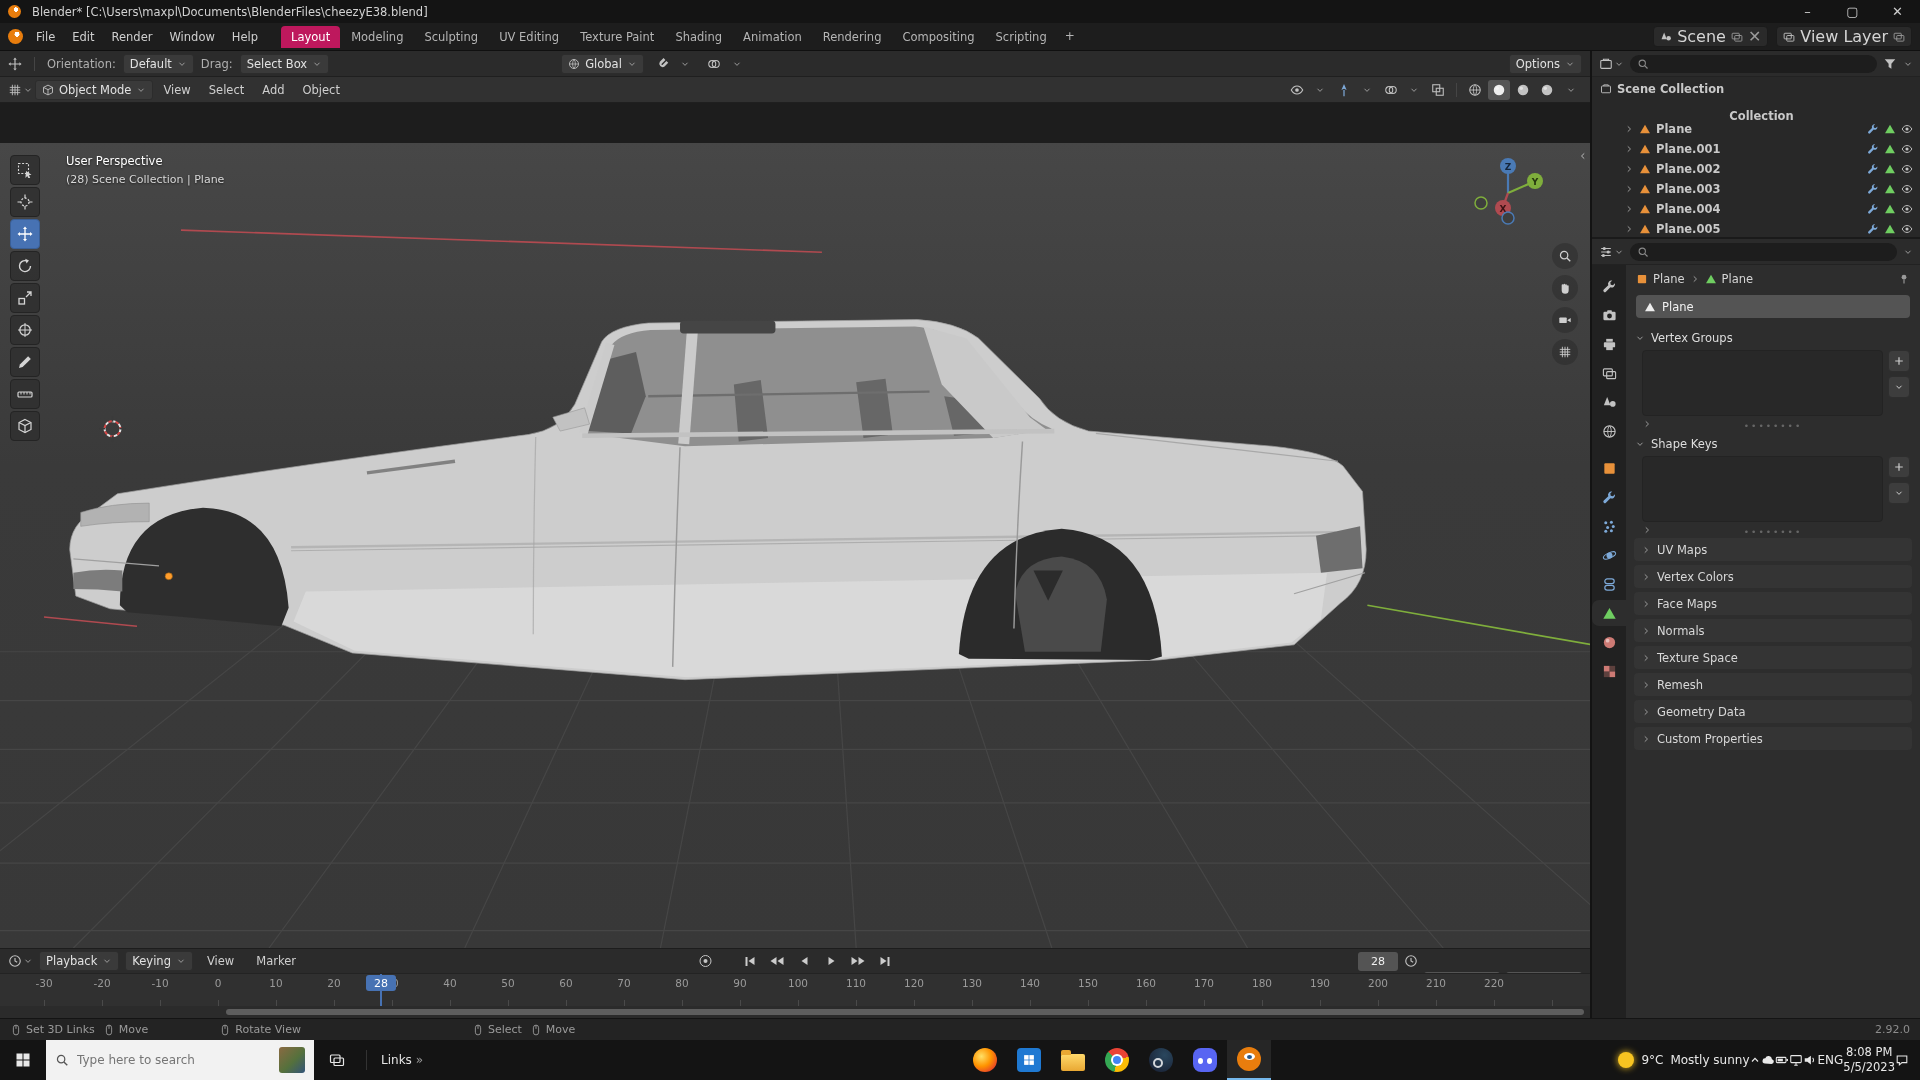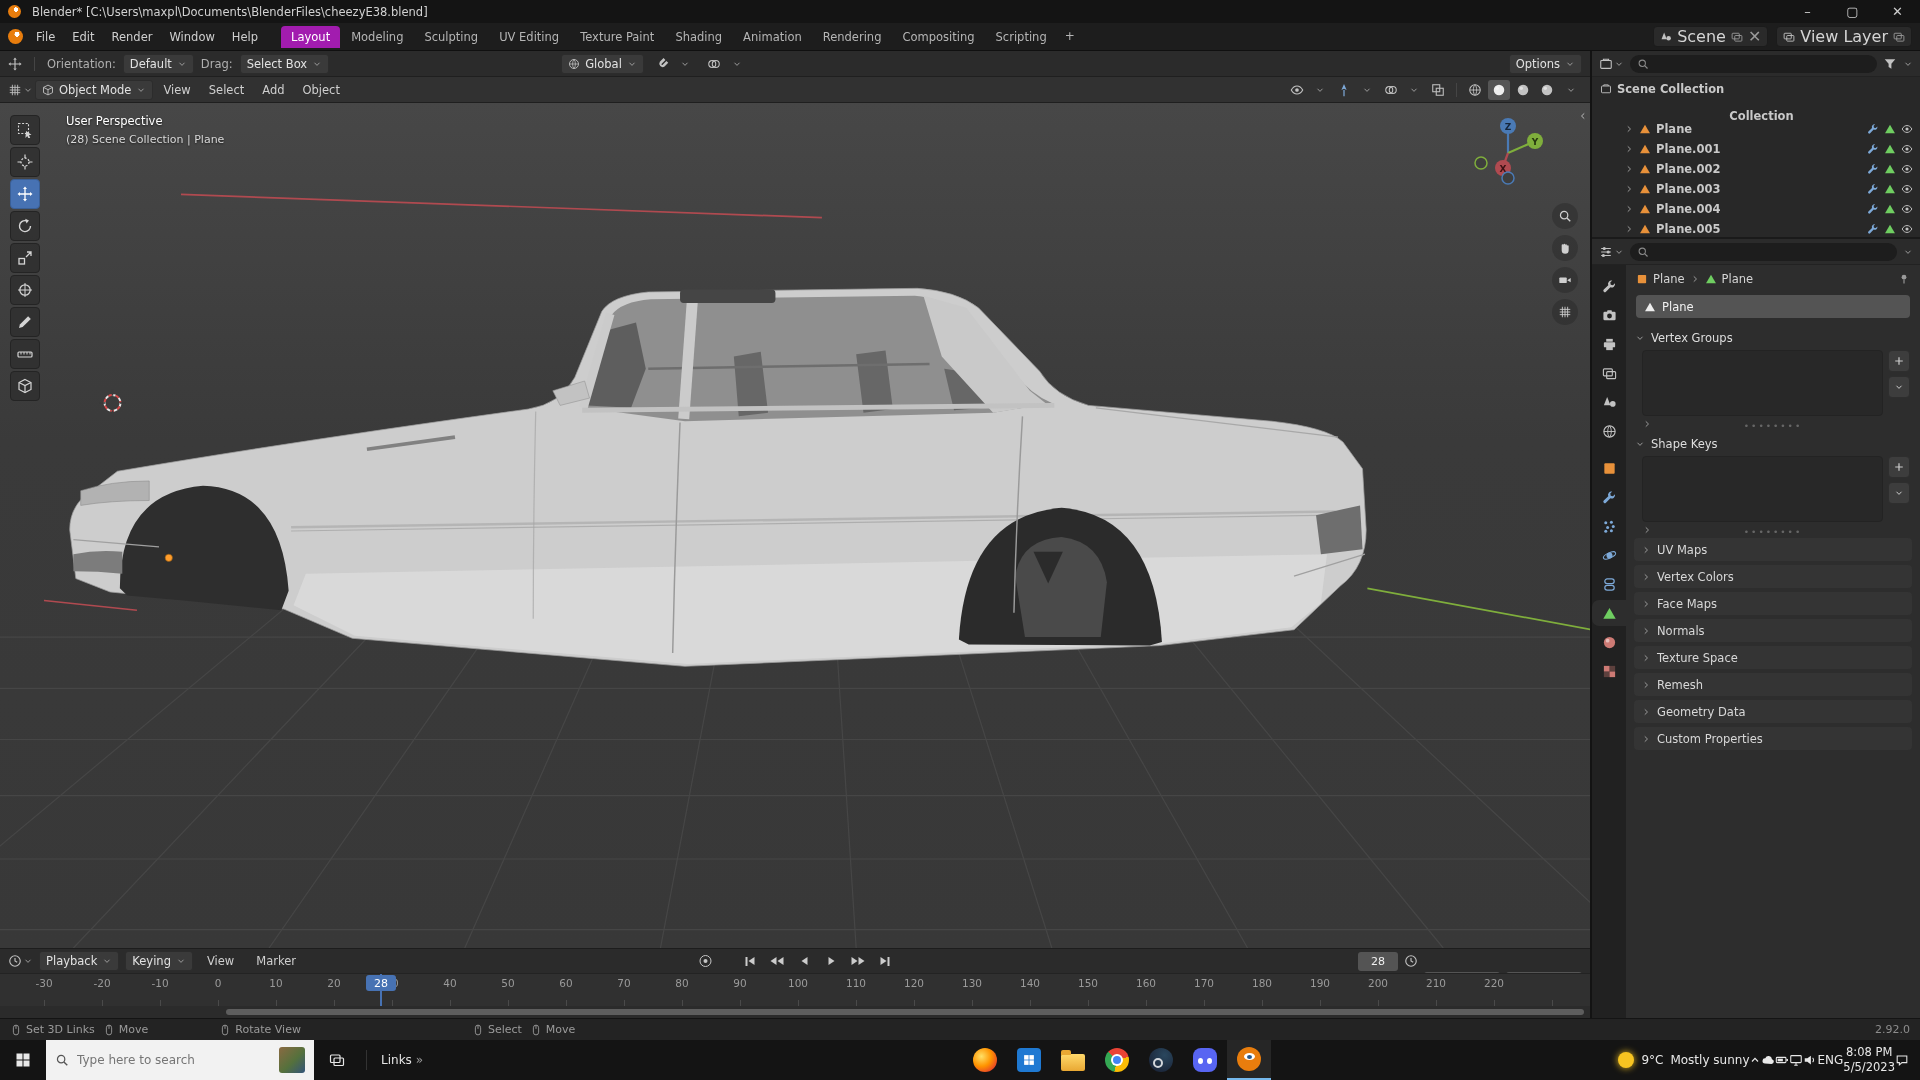--- a/index.html
+++ b/index.html
@@ -14,38 +14,38 @@
 .titlebar{height:23px;background:#141414;display:flex;align-items:center;padding-left:8px;gap:7px;font-size:11.5px;color:#d2d2d2;}
 .title-text{flex:0 1 auto;}
 .win-controls{margin-left:auto;display:flex;height:100%;}
 .win-btn{width:45px;display:flex;align-items:center;justify-content:center;color:#cfcfcf;font-size:13px;}
 
 .topbar{height:28px;background:#1d1d1d;display:flex;align-items:center;padding:0 8px;gap:1px;border-bottom:1px solid #101010;}
 .logo-dot{width:15px;height:15px;border-radius:50%;background:radial-gradient(circle at 60% 35%,#fff 0 18%,#e87d0d 20%);margin-right:4px;}
 .menu{padding:3px 8px;border-radius:3px;color:#cfcfcf;font-size:11.5px;}
 .ws-tabs{display:flex;margin-left:14px;gap:1px;}
 .ws-tab{padding:4px 10px;font-size:11.5px;color:#b5b5b5;border-radius:4px 4px 0 0;}
-.ws-tab.active{background:#a21caf;color:#fff;}
+.ws-tab.active{background:#be185d;color:#fff;}
 .ws-plus{padding:3px 7px;color:#b5b5b5;}
 .tb-widget{display:flex;align-items:center;gap:5px;background:#2a2a2a;border:1px solid #1b1b1b;border-radius:4px;height:21px;padding:0 6px;font-size:16px;color:#d5d5d5;}
 .tb-right{margin-left:auto;display:flex;gap:8px;align-items:center;}
 
 .main{flex:1;display:flex;min-height:0;}
 .left-col{width:1592px;display:flex;flex-direction:column;border-right:2px solid #131313;}
 .right-col{flex:1;display:flex;flex-direction:column;background:#2d2d2d;min-width:0;}
 
 .tool-settings{height:26px;background:#2b2b2b;border-bottom:1px solid #1f1f1f;display:flex;align-items:center;padding:0 8px;gap:7px;font-size:11.5px;color:#c9c9c9;}
 .vp-header{height:26px;background:#313131;border-bottom:1px solid #1f1f1f;display:flex;align-items:center;padding:0 8px;gap:2px;font-size:11.5px;}
 .dd{display:flex;align-items:center;gap:5px;background:#3a3a3a;border:1px solid #2c2c2c;border-radius:3px;height:20px;padding:0 6px;color:#e2e2e2;text-align:center;}
 .lbl{color:#b0b0b0;}
 .hbtn{display:flex;align-items:center;justify-content:center;width:22px;height:20px;border-radius:3px;color:#c5c5c5;}
 .hgroup{display:flex;align-items:center;gap:1px;}
 .vsep{width:1px;height:14px;background:#454545;margin:0 5px;}
 
-.viewport{flex:1;position:relative;background:linear-gradient(#474747,#3a3a3a 40%,#383838);overflow:hidden;}
+.viewport{flex:1;position:relative;background:linear-gradient(#474747,#3a3a3a 40%,#383838);overflow:hidden;margin-top:40px;}
 .scene-svg{position:absolute;inset:0;width:100%;height:100%;}
 .vp-text{position:absolute;left:66px;top:10px;font-size:11.5px;color:#fff;text-shadow:0 1px 2px rgba(0,0,0,.6);line-height:1.55;}
 .vp-text .l2{color:#d8d8d8;font-size:11px;}
 .vp-toolbar{position:absolute;left:10px;top:12px;display:flex;flex-direction:column;gap:2px;}
 .tool-btn{width:30px;height:30px;border-radius:4px;background:#2f2f2fdd;border:1px solid #242424;display:flex;align-items:center;justify-content:center;color:#d5d5d5;}
 .tool-btn.active{background:var(--accent-blue,#4772b3);border-color:#3a5f96;color:#fff;}
 .vp-gizmo{position:absolute;right:46px;top:10px;width:74px;height:74px;}
 .vp-sidebtns{position:absolute;right:12px;top:100px;display:flex;flex-direction:column;gap:6px;}
 .side-btn{width:26px;height:26px;border-radius:50%;background:rgba(32,32,32,.35);display:flex;align-items:center;justify-content:center;color:#cfcfcf;}
 .npanel-toggle{position:absolute;right:2px;top:8px;color:#bbb;transform:rotate(180deg);}

